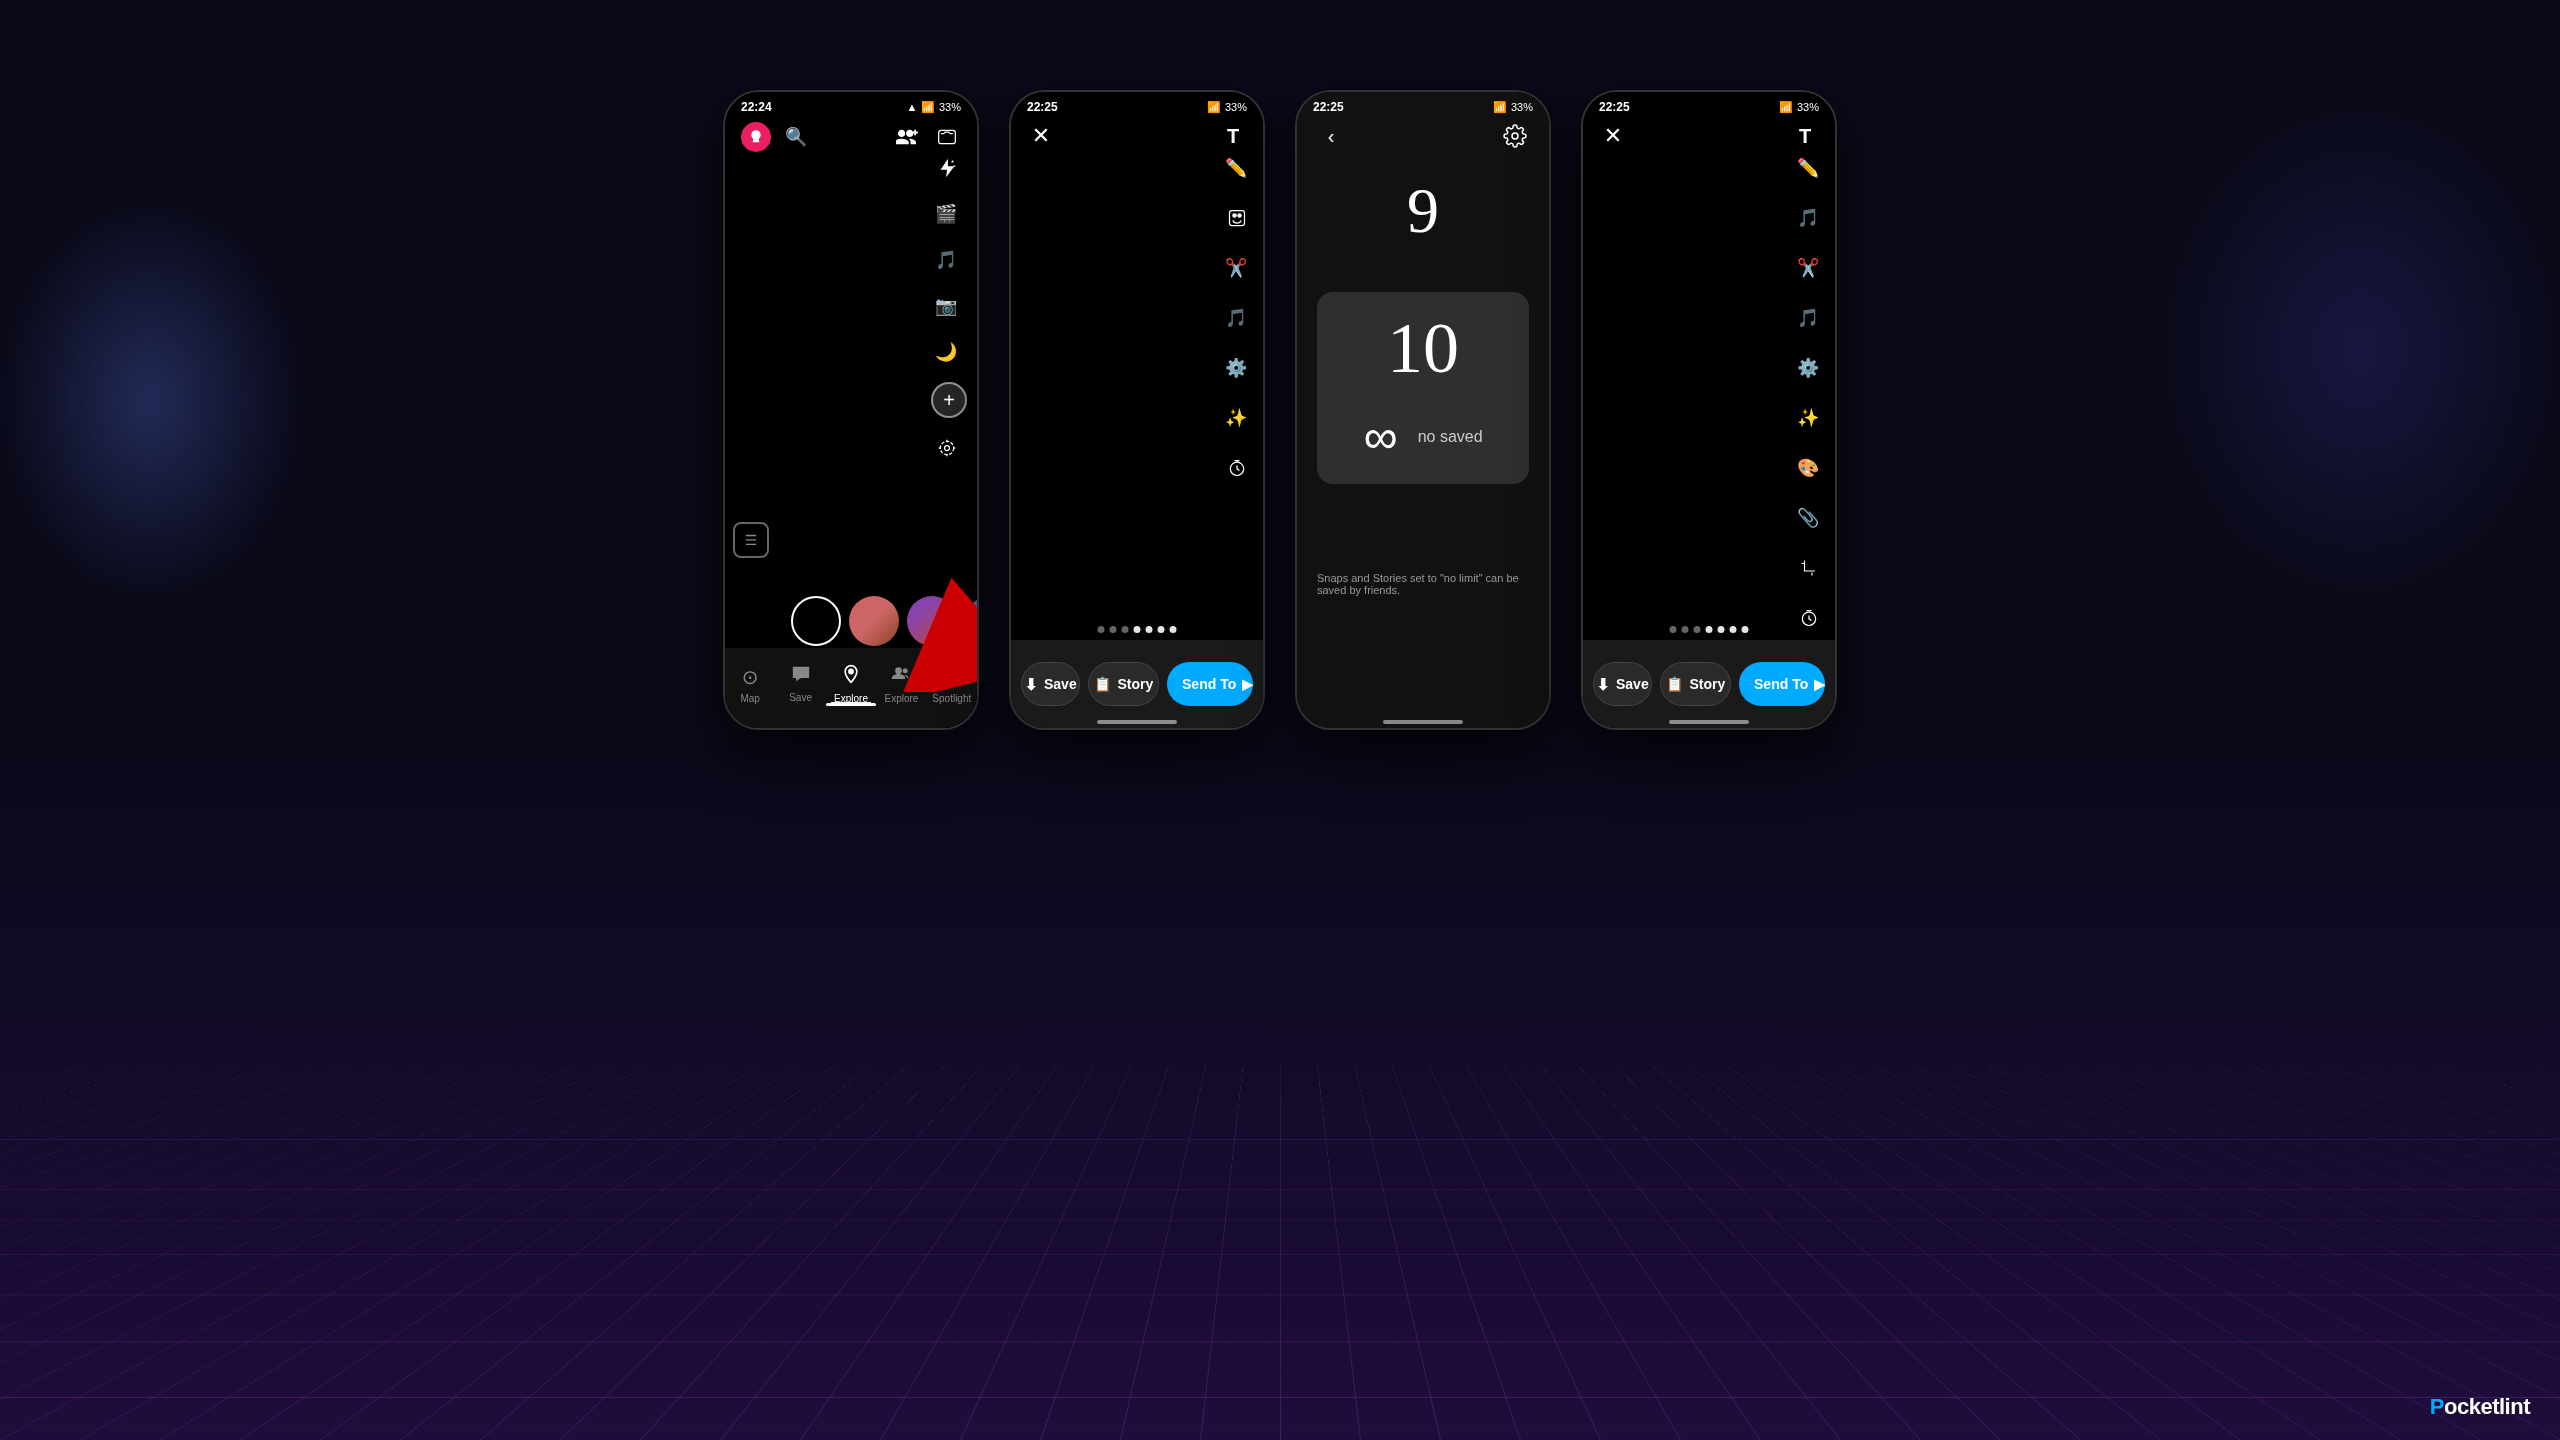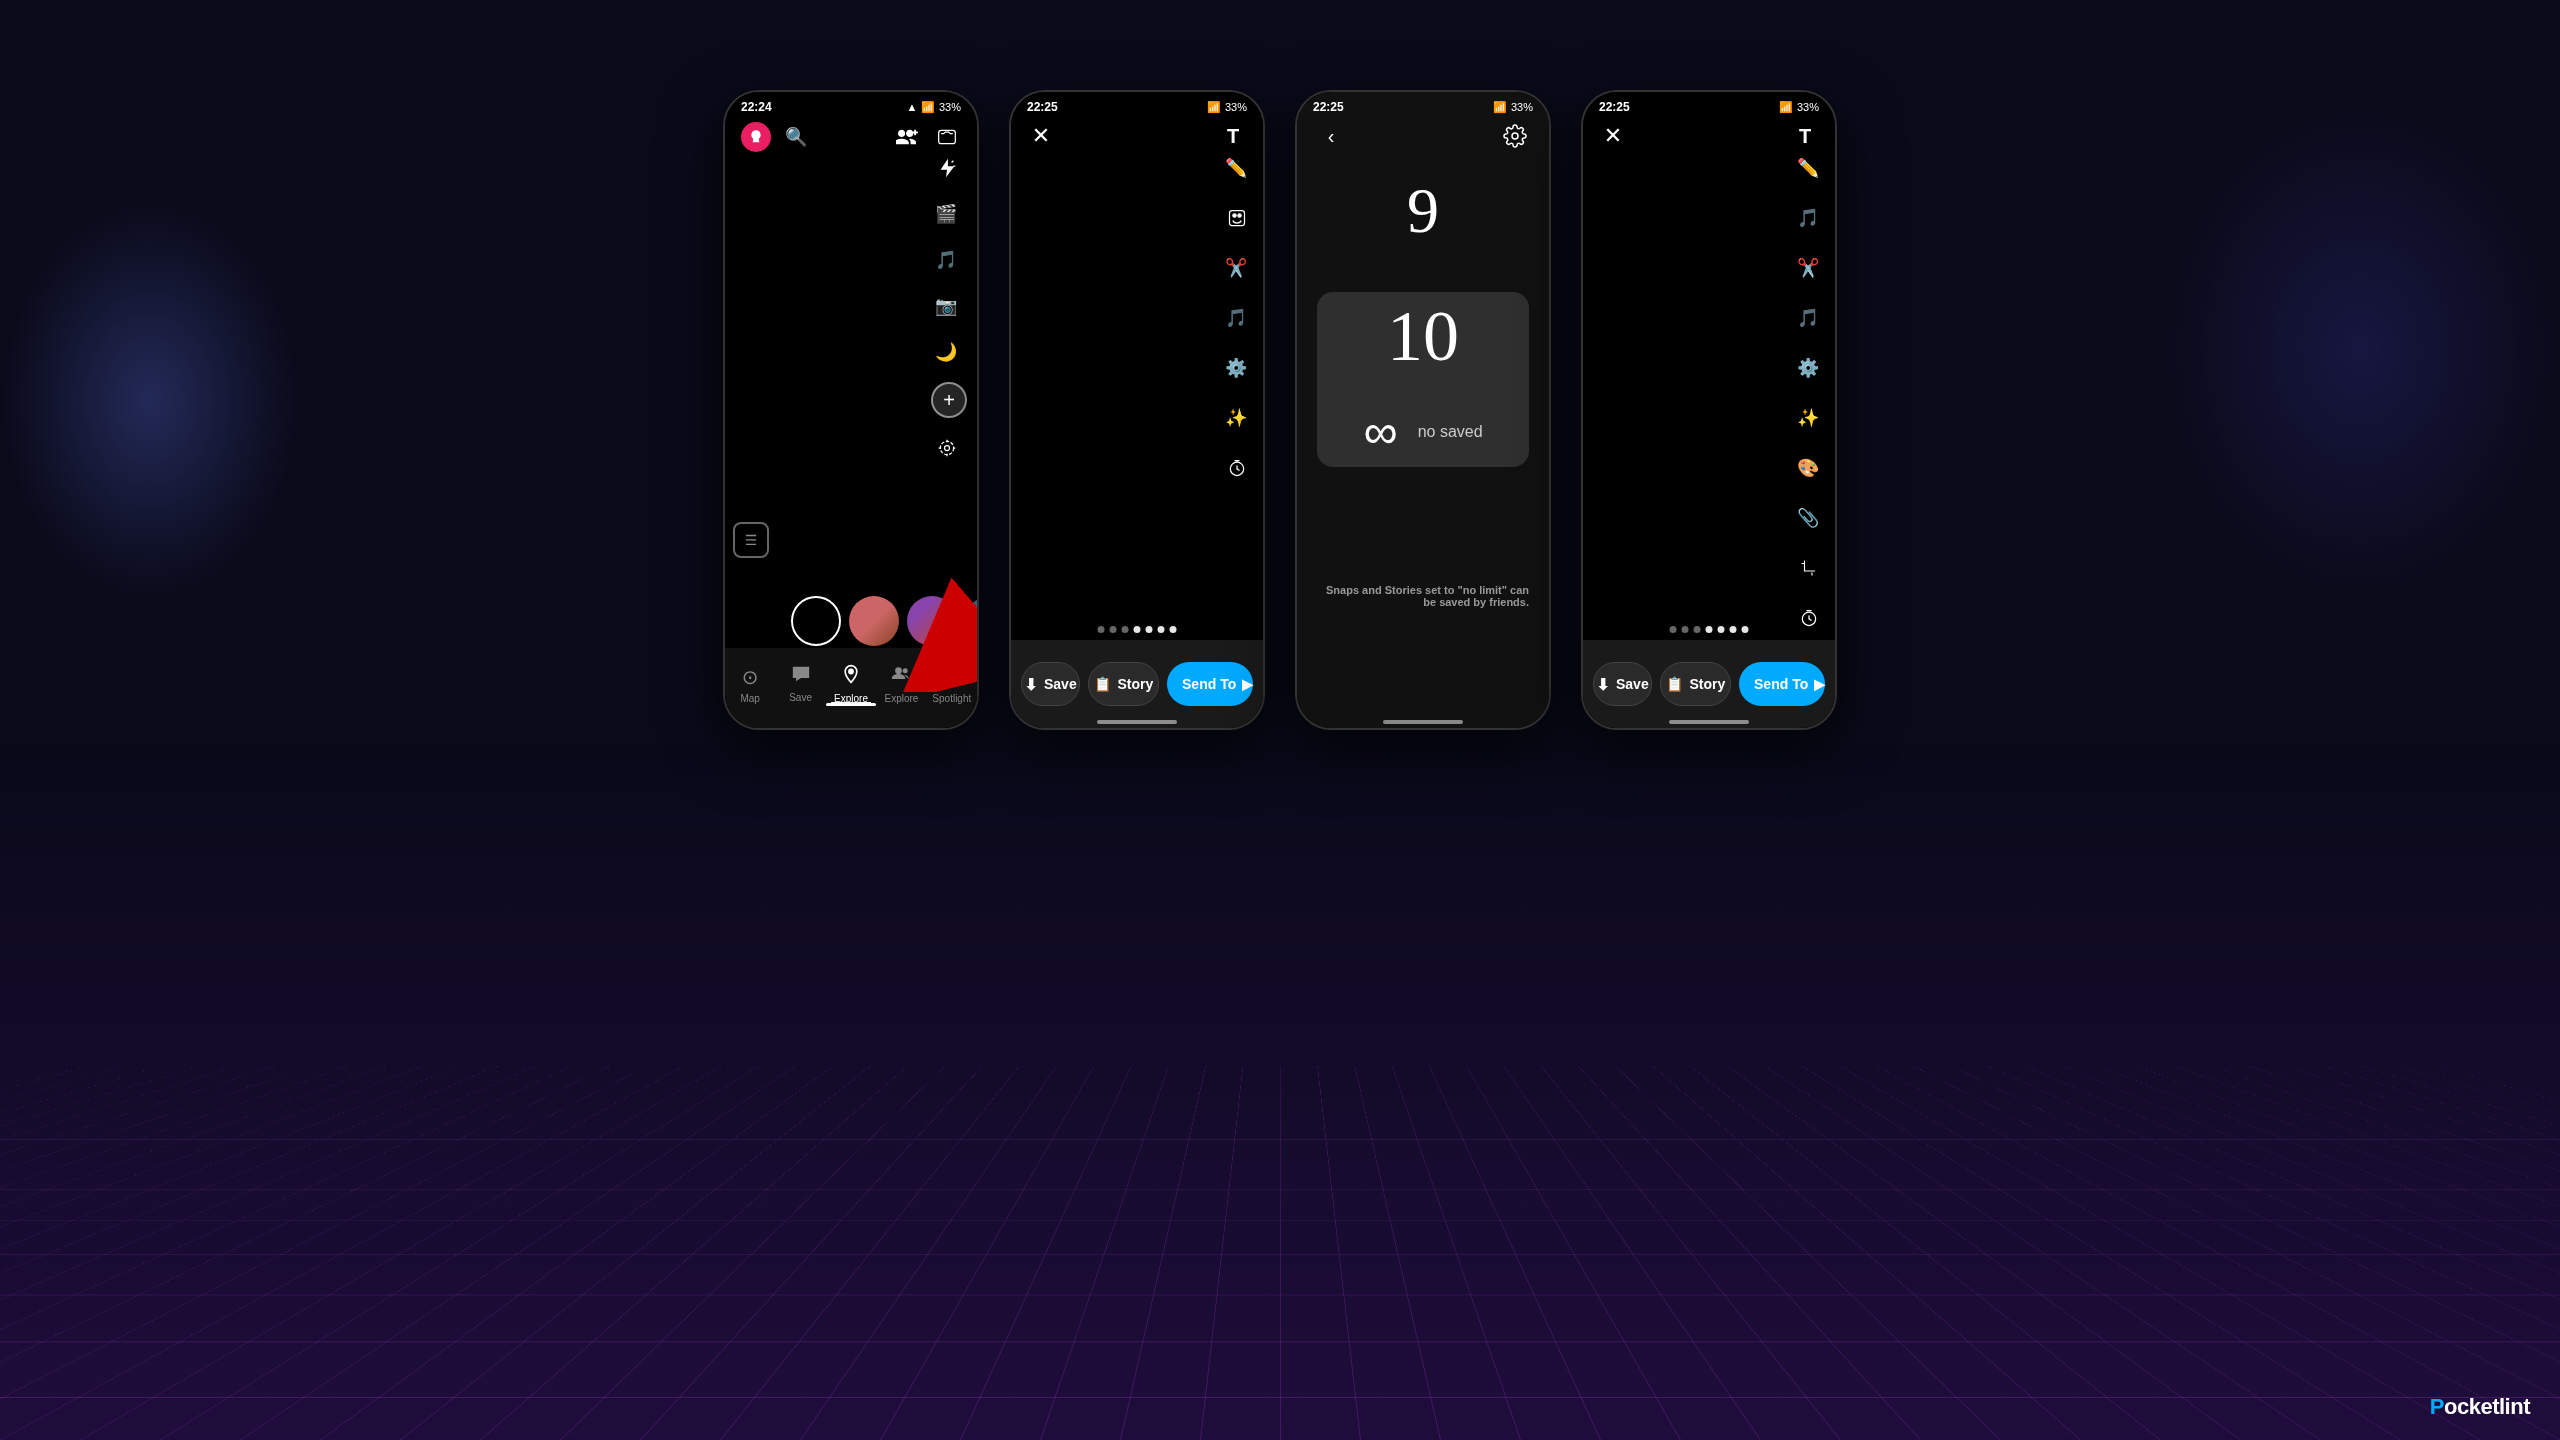--- a/index.html
+++ b/index.html
@@ -389,25 +389,25 @@
       color: #fff;
       font-family: 'Georgia', serif;
     }
     .timer-popup {
       position: absolute;
       top: 200px;
       left: 20px;
       right: 20px;
       background: rgba(50,50,50,0.95);
       border-radius: 16px;
-      padding: 8px;
+      padding: 20px;
       display: flex;
       flex-direction: column;
       align-items: center;
-      gap: 24px;
+      gap: 17px;
     }
     .timer-10 {
       font-size: 72px;
       font-weight: 300;
       color: #fff;
       font-family: 'Georgia', serif;
       line-height: 1;
     }
     .timer-infinity {
       font-size: 48px;
@@ -695,21 +695,21 @@
       <div class="timer-popup">
         <div class="timer-row">
           <span class="timer-10">10</span>
         </div>
         <div class="timer-row" style="gap: 20px; margin-top:8px;">
           <span class="timer-infinity">∞</span>
           <span class="timer-label">no saved</span>
         </div>
       </div>
 
-      <div class="timer-info" style="position:absolute; bottom:120px; left:0; right:0; font-size:11px; color:#999; text-align:right; padding: 0 20px; font-weight: bold;">
+      <div class="timer-info" style="position:absolute; bottom:132px; left:0; right:0; font-size:11px; color:#999; text-align:left; padding: 0 20px;">
         <span>Snaps and Stories set to "no limit" can be saved by friends.</span>
       </div>
 
       <div class="home-indicator"></div>
     </div>
   </div>
 
   <div class="phone">
     <div class="phone4-content">
 

